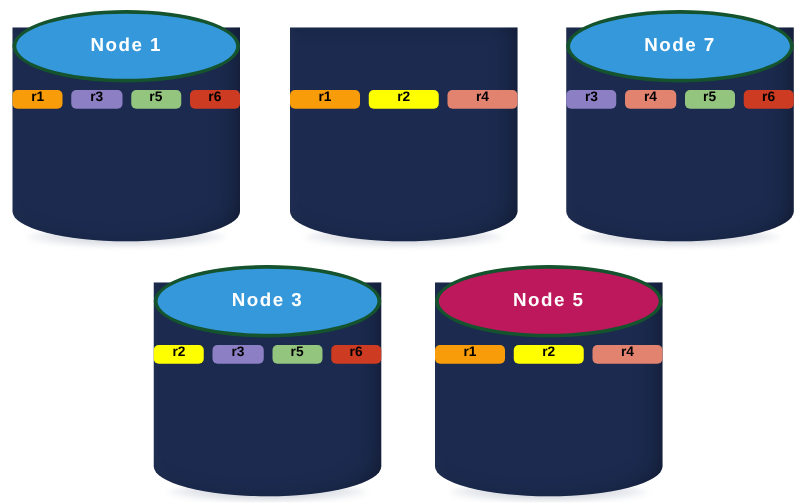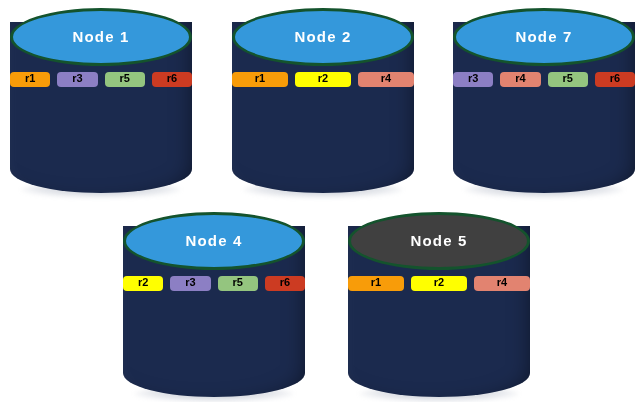--- a/index.html
+++ b/index.html
@@ -143,23 +143,20 @@
         <div class="replica-bar" style="background: rgb(248, 156, 9);">
           <span class="replica-label">r1</span>
         </div>
         <div class="replica-bar" style="background: rgb(255, 255, 0);">
           <span class="replica-label">r2</span>
         </div>
         <div class="replica-bar" style="background: rgb(226, 131, 112);">
           <span class="replica-label">r4</span>
         </div>
       </div>
-      <div class="cyl-top" style="background: rgb(52, 152, 219);">
-        <span class="node-title">Node  2</span>
-      </div>
     </div>
     <div class="node" style="left: 453px; top: 8px; width: 182px; height: 185px;">
       <div class="cyl-shadow"></div>
       <div class="cyl-body" style="background: rgb(27, 42, 78);"></div>
       <div class="replicas">
         <div class="replica-bar" style="background: rgb(140, 127, 196);">
           <span class="replica-label">r3</span>
         </div>
         <div class="replica-bar" style="background: rgb(226, 131, 112);">
           <span class="replica-label">r4</span>
@@ -186,34 +183,34 @@
           <span class="replica-label">r3</span>
         </div>
         <div class="replica-bar" style="background: rgb(148, 197, 127);">
           <span class="replica-label">r5</span>
         </div>
         <div class="replica-bar" style="background: rgb(204, 59, 34);">
           <span class="replica-label">r6</span>
         </div>
       </div>
       <div class="cyl-top" style="background: rgb(52, 152, 219);">
-        <span class="node-title">Node  4</span>
+        <span class="node-title">Node  3</span>
       </div>
     </div>
     <div class="node" style="left: 348px; top: 212px; width: 182px; height: 185px;">
       <div class="cyl-shadow"></div>
       <div class="cyl-body" style="background: rgb(27, 42, 78);"></div>
       <div class="replicas">
         <div class="replica-bar" style="background: rgb(248, 156, 9);">
           <span class="replica-label">r1</span>
         </div>
         <div class="replica-bar" style="background: rgb(255, 255, 0);">
           <span class="replica-label">r2</span>
         </div>
         <div class="replica-bar" style="background: rgb(226, 131, 112);">
           <span class="replica-label">r4</span>
         </div>
       </div>
-      <div class="cyl-top" style="background: #404040;">
+      <div class="cyl-top" style="background: #be185d;">
         <span class="node-title">Node  5</span>
       </div>
     </div>
   </div>
 
 </body></html>

